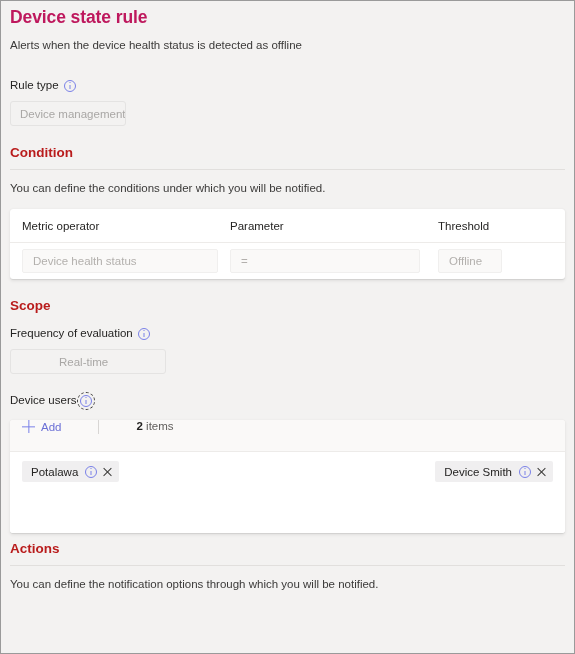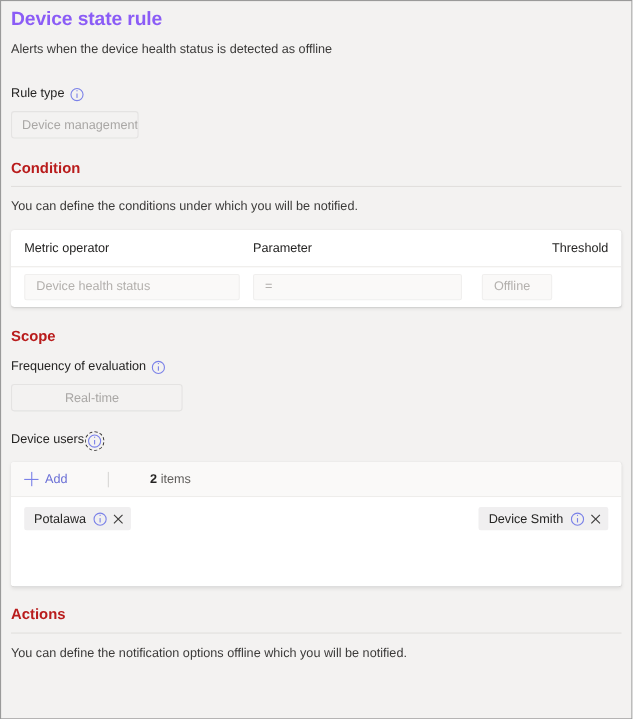--- a/index.html
+++ b/index.html
@@ -24,21 +24,21 @@
     border: 1px solid #9a9a9a;
     padding: 0 9px;
     overflow: hidden;
   }
 
   
   .page-title {
     font-size: 17.5px;
     font-weight: bold;
     letter-spacing: -0.1px;
-    color: #8b5cf6;
+    color: #be185d;
     margin: 0;
     padding: 5px 0 0 0;
     line-height: 22px;
   }
   .page-subtitle {
     font-size: 11.5px;
     color: #3b3a39;
     line-height: 16px;
     margin: 0;
     padding-top: 9px;
@@ -154,21 +154,21 @@
     color: #252423;
   }
   .cond-row {
     display: flex;
     align-items: center;
     height: 36px;
     padding: 0 12px;
   }
   .col-param { width: 208px; flex: none; }
   .col-op    { width: 208px; flex: none; }
-  .col-thr   { flex: 1; text-align: right; }
+  .col-thr   { flex: 1; }
 
   .cell-input {
     box-sizing: border-box;
     background: #faf9f8;
     border: 1px solid #f0efee;
     border-radius: 2px;
     height: 24px;
     display: flex;
     align-items: center;
     padding: 0 10px;
@@ -183,21 +183,21 @@
 
   
   .scope-label { padding-top: 11px; }
   .scope-input { width: 156px; margin-top: 8px; padding-left: 48px; }
   .device-users-label { padding-top: 19px; }
 
   
   .users-card { margin-top: 12px; }
   .users-toolbar {
     display: flex;
-    align-items: center;
+    align-items: flex-start;
     height: 31px;
     background: #faf9f8;
     border-bottom: 1px solid #edebe9;
     padding: 0 12px;
     gap: 26px;
   }
   .add-btn {
     display: flex;
     align-items: center;
     gap: 6px;
@@ -273,21 +273,21 @@
     position: absolute;
     top: 50%;
     left: 0;
     width: 11px;
     height: 1.1px;
     background: #3b3a39;
   }
   .close-icon::before { transform: translateY(-50%) rotate(45deg); }
   .close-icon::after  { transform: translateY(-50%) rotate(-45deg); }
 
-  .actions-section { margin-top: 17px; }
+  .actions-section { margin-top: 7px; }
 </style>
 </head>
 <body>
 
 <div class="page">
 
   <h1 class="page-title">Device state rule</h1>
   <div class="page-subtitle">Alerts when the device health status is detected as offline</div>
 
   <div style="padding-top:25px;">
@@ -360,16 +360,16 @@
           <span class="info-icon"></span>
           <span class="close-icon"></span>
         </div>
       </div>
     </div>
   </div>
 
   <div class="section actions-section">
     <h2 class="section-title">Actions</h2>
     <div class="section-divider"></div>
-    <div class="section-desc">You can define the notification options offline which you will be notified.</div>
+    <div class="section-desc">You can define the notification options through which you will be notified.</div>
   </div>
 
 </div>
 
 </body></html>

